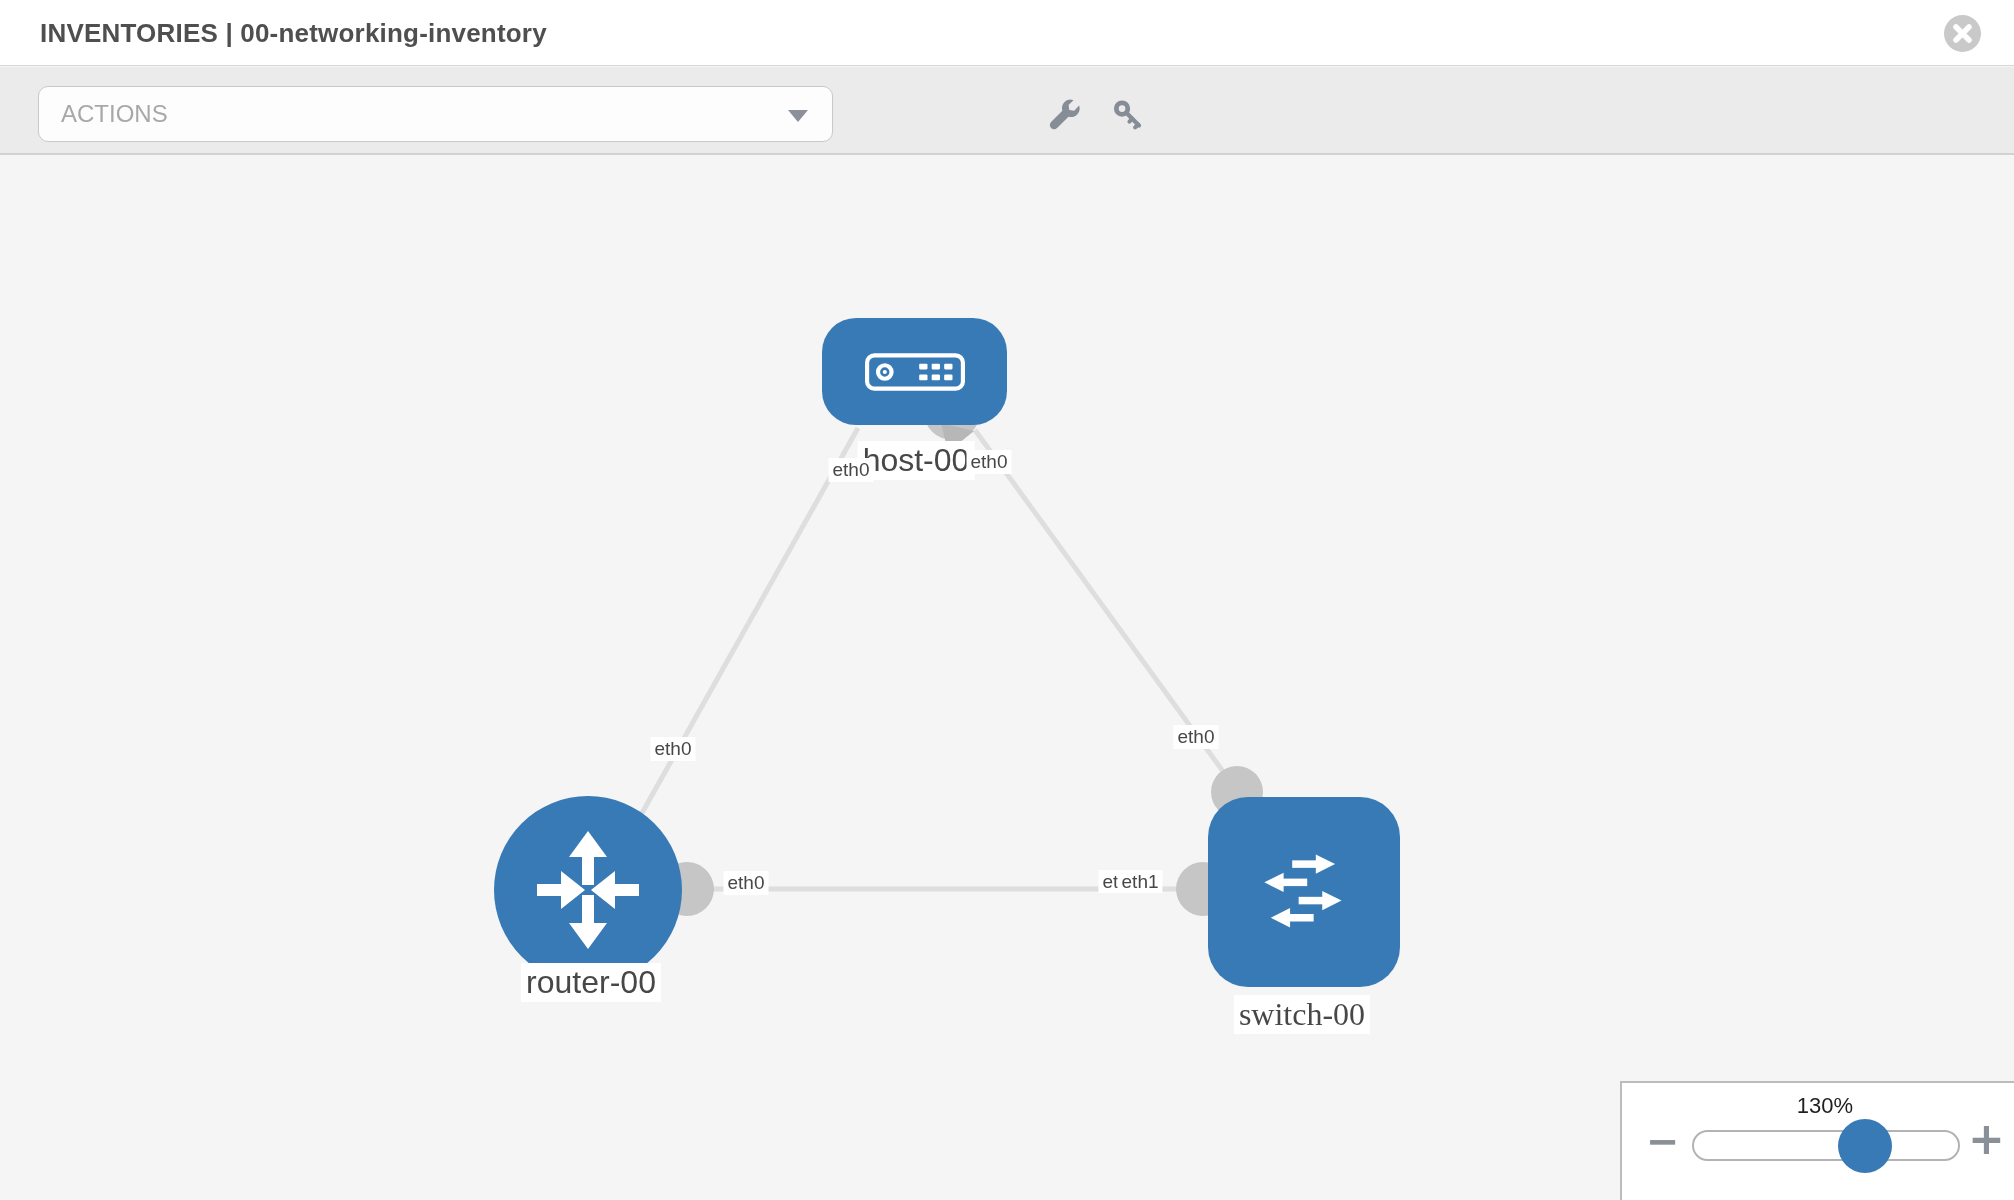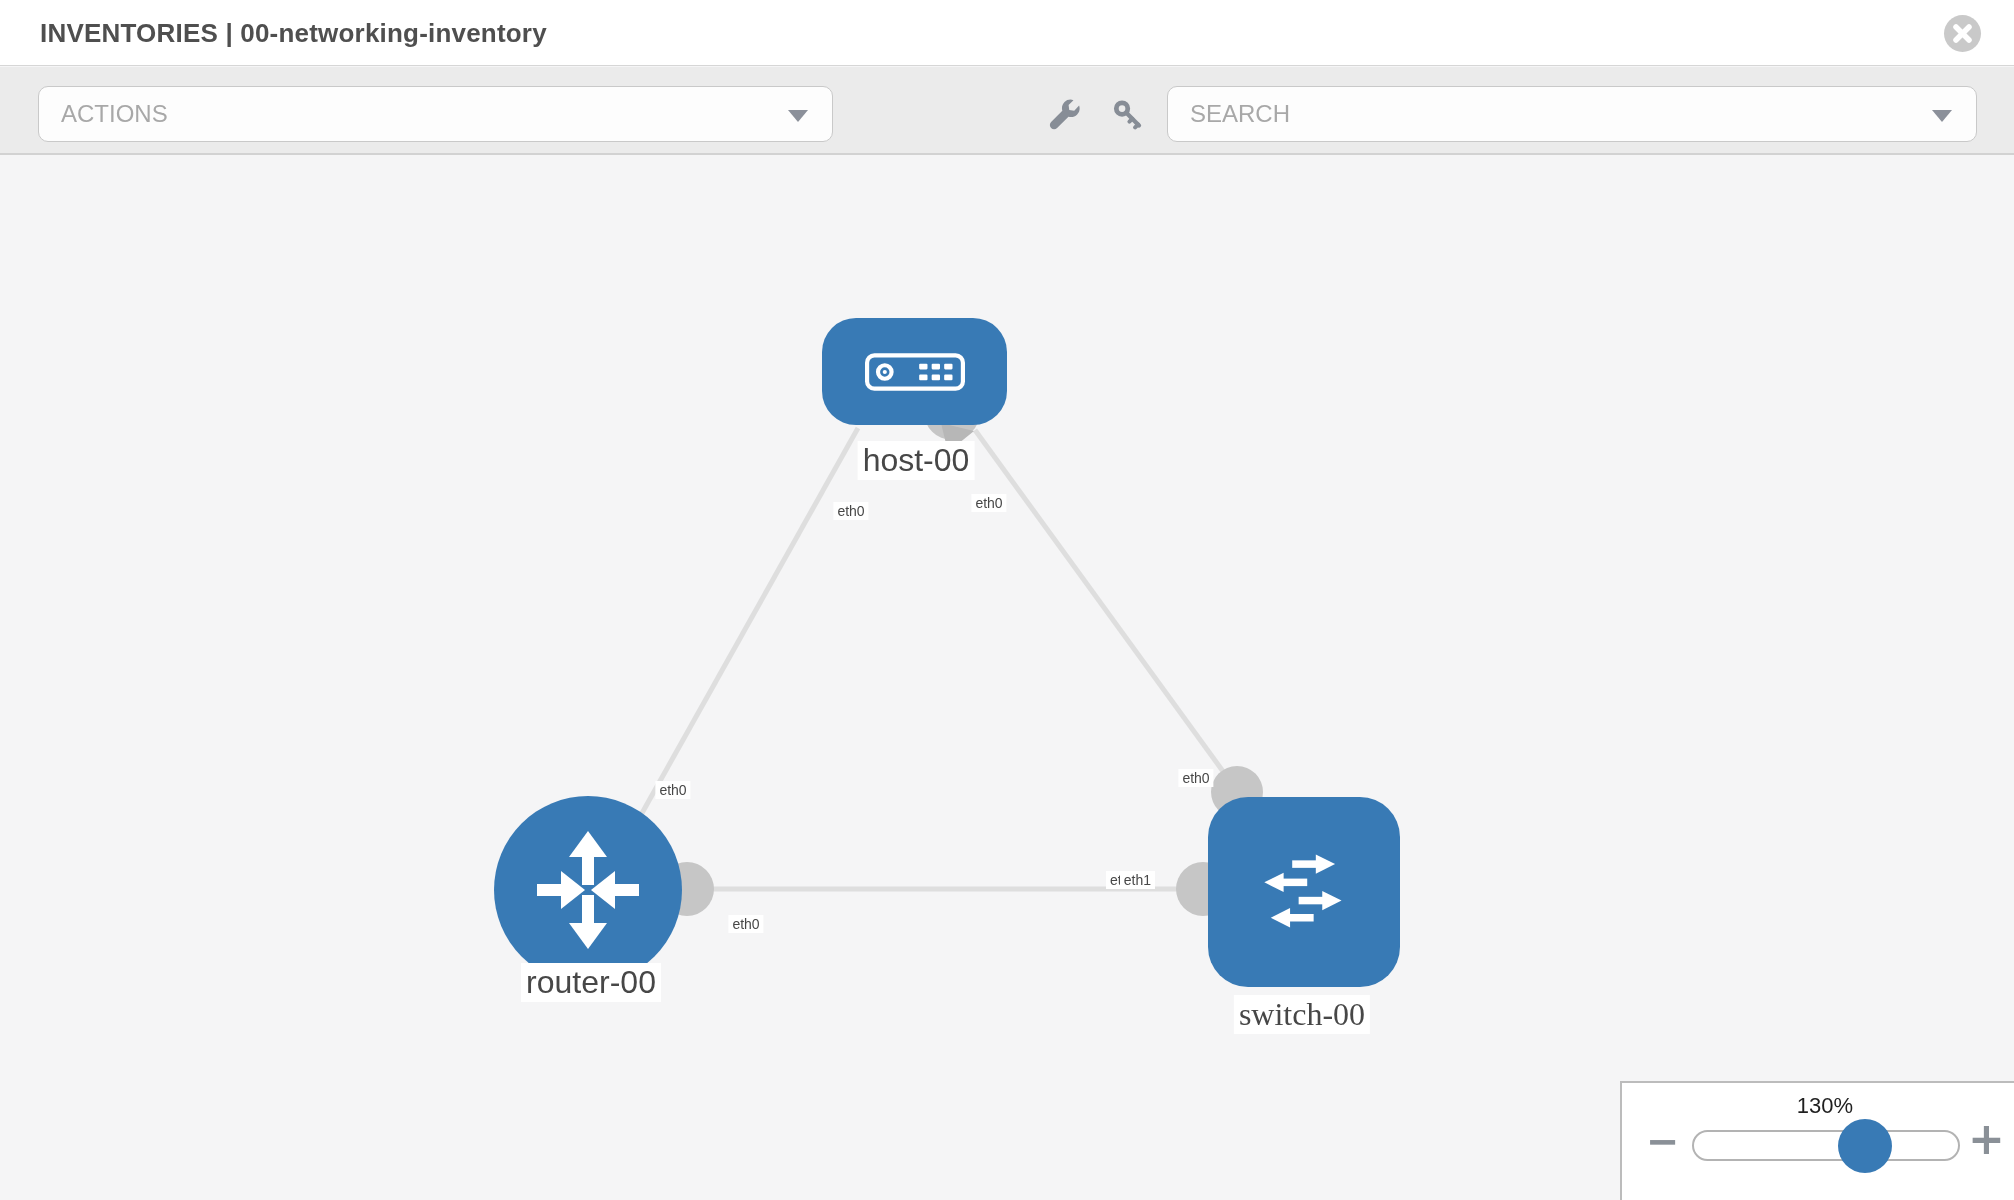--- a/index.html
+++ b/index.html
@@ -39,21 +39,21 @@
 
   .node { position:absolute; background:#387ab5; z-index:2; display:flex; align-items:center;
           justify-content:center; cursor:pointer; }
   .node-host   { left:822px;  top:318px; width:185px; height:107px; border-radius:34px; }
   .node-router { left:494px;  top:796px; width:188px; height:188px; border-radius:50%; }
   .node-switch { left:1208px; top:797px; width:192px; height:190px; border-radius:40px; }
 
   .glabel { position:absolute; transform:translateX(-50%); background:#ffffff; color:#474747;
             white-space:nowrap; z-index:3; }
   .nlabel { font-size:32px; padding:1px 5px; }
-  .iface  { font-size:14px; padding:1px 4px;margin-top:44px; }
+  .iface  { font-size:19px; padding:1px 4px; }
   .lab-host      { left:916px;  top:441px; }
   .lab-router    { left:591px;  top:963px; }
   .lab-switch    { left:1302px; top:995px;font-family:Liberation Serif, serif; }
   .if-l1-host    { left:851px;  top:458px; }
   .if-l2-host    { left:989px;  top:450px; }
   .if-l1-router  { left:673px;  top:737px; }
   .if-l2-switch  { left:1196px; top:725px; }
   .if-l3-router  { left:746px;  top:871px; }
   .if-l3-switch  { left:1133px; top:871px; }
   .if-frag { padding-right:0; }
@@ -106,24 +106,20 @@
       <svg width="32" height="31" viewBox="0 0 26 26">
         <g fill="none" stroke="#878d96">
           <circle cx="8" cy="8" r="4.8" stroke-width="4"></circle>
           <path d="M11.6 11.6 L22.2 22.2" stroke-width="3.6" stroke-linecap="round"></path>
           <path d="M16.6 16.6 L14.2 19" stroke-width="3.4" stroke-linecap="round"></path>
           <path d="M21.4 21.4 L19 23.8" stroke-width="3.4" stroke-linecap="round"></path>
         </g>
       </svg>
     </button>
 
-    <div class="dd dd-search">
-      <span class="dd-label">SEARCH</span>
-      <span class="caret"></span>
-    </div>
   </div>
 
   <div class="graph-canvas"></div>
 
   <svg class="links-layer" width="2014" height="1200" viewBox="0 0 2014 1200">
     <line x1="858" y1="428" x2="637" y2="822" stroke="#dedede" stroke-width="5"></line>
     <line x1="975" y1="430" x2="1238" y2="792" stroke="#dedede" stroke-width="5"></line>
     <line x1="687" y1="889" x2="1203" y2="889" stroke="#dedede" stroke-width="5"></line>
     <circle cx="952" cy="412" r="28" fill="#c6c6c6"></circle>
     <polygon points="941,423 974,431 948,452" fill="#b7b7b7"></polygon>

